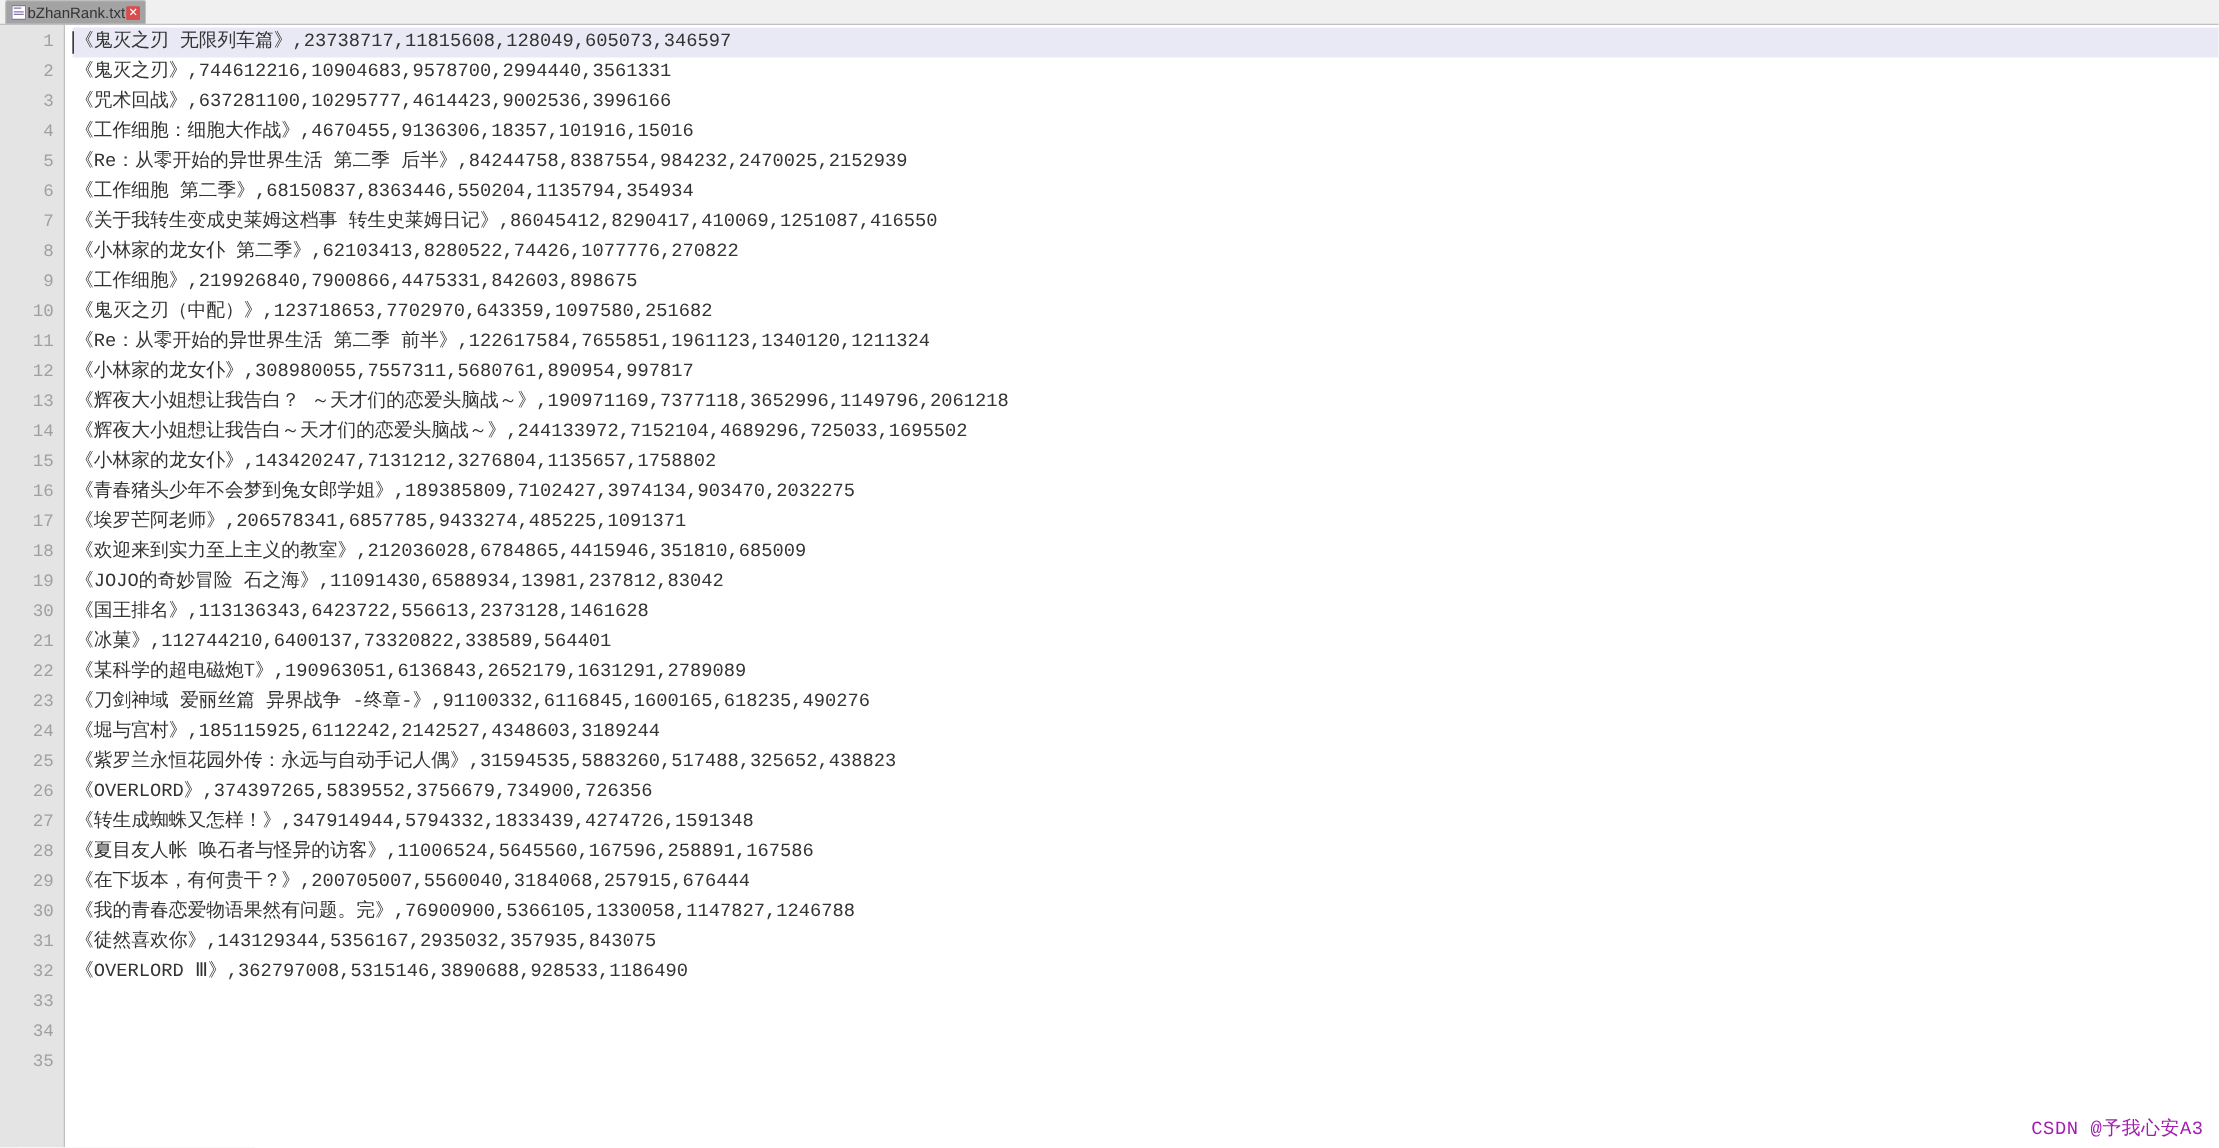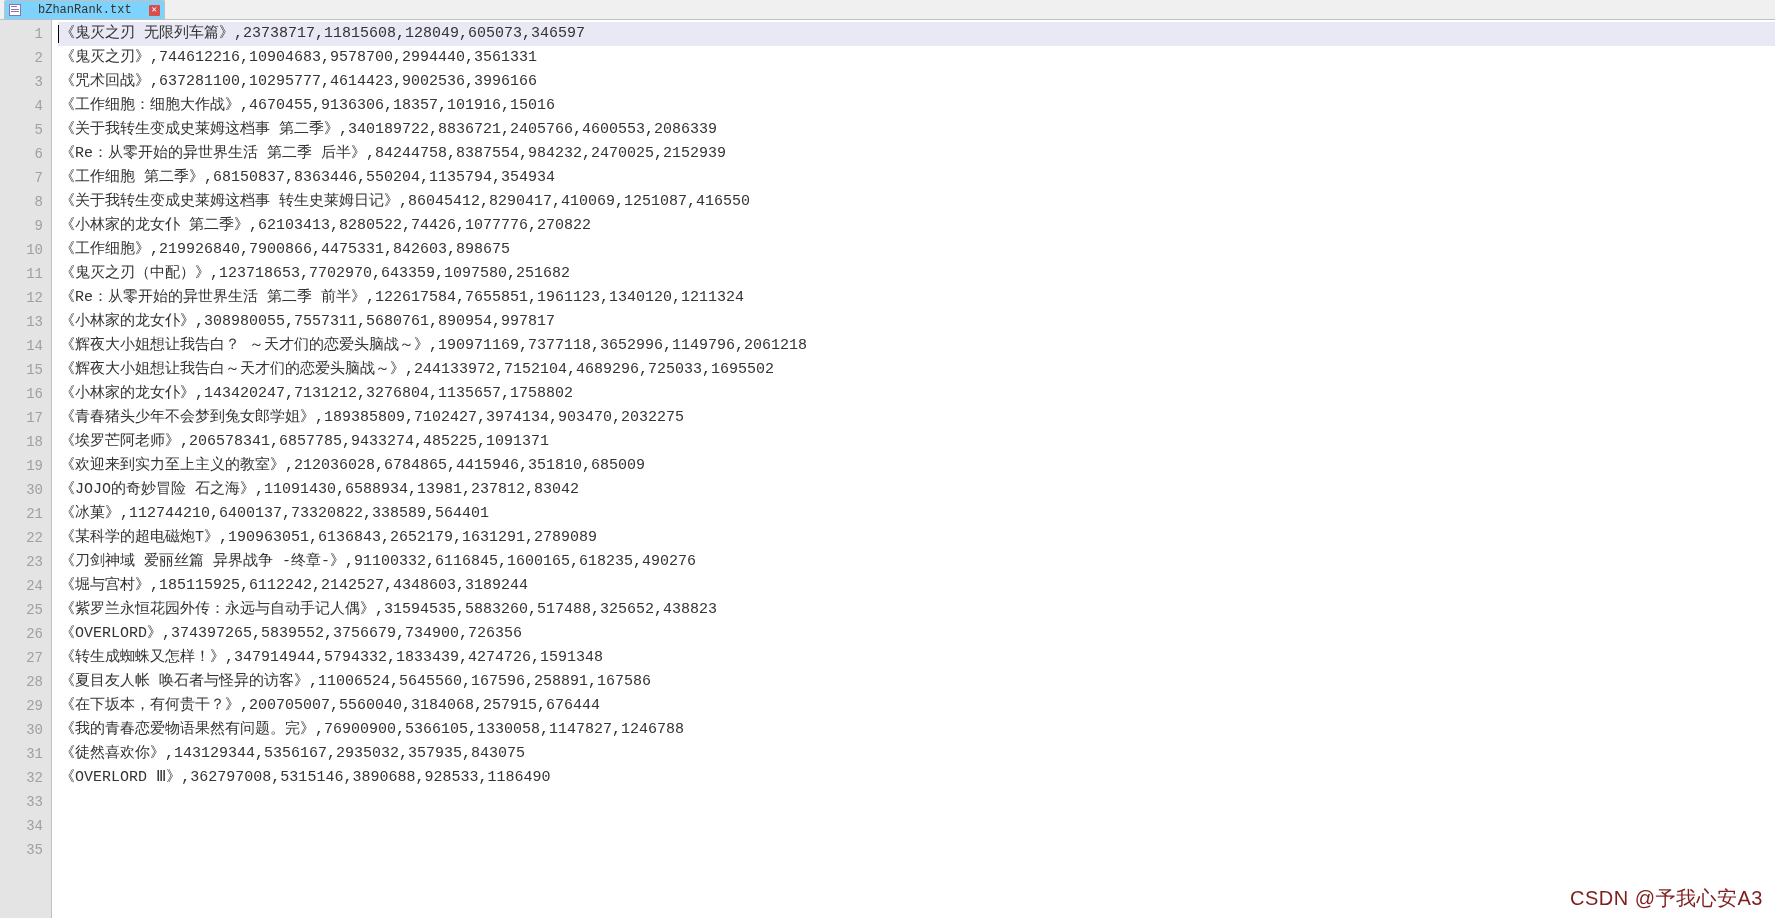--- a/index.html
+++ b/index.html
@@ -15,31 +15,31 @@
     }
     .tab-bar {
       background: #f0f0f0;
       border-bottom: 1px solid #c0c0c0;
       height: 20px;
       display: flex;
       align-items: flex-end;
       padding-left: 4px;
     }
     .tab {
-      background: #7dd3fc;
+      background: #a3a3a3;
       border: 1px solid #c0c0c0;
       border-bottom: none;
       height: 19px;
       padding: 0 4px 0 4px;
       display: flex;
       align-items: center;
       font-size: 12px;
-      font-family: Liberation Mono, monospace;
+      font-family: Liberation Sans, sans-serif;
       color: #333;
-      gap: 17px;
+      gap: 1px;
       border-top-left-radius: 2px;
       border-top-right-radius: 2px;
     }
     .tab-icon {
       width: 12px;
       height: 12px;
       background: #fff;
       border: 1px solid #87a;
       display: inline-block;
       position: relative;
@@ -116,23 +116,23 @@
       left:0;top:3px;bottom:3px;width:1px;
       background:#000;
     }
     .content-text {
       color: #333;
     }
     .watermark {
       position: fixed;
       bottom: 6px;
       right: 12px;
-      color: #7f1d1d;
-      font-size: 20px;
-      font-family: Liberation Sans, sans-serif;
+      color: #a21caf;
+      font-size: 15px;
+      font-family: Liberation Mono, monospace;
       letter-spacing: 0.5px;
     }
   </style>
 </head>
 <body>
 
 <div class="tab-bar">
   <div class="tab">
     <span class="tab-icon"></span>
     <span>bZhanRank.txt</span>
@@ -176,36 +176,36 @@
       <div class="ln">32</div>
       <div class="ln">33</div>
       <div class="ln">34</div>
       <div class="ln">35</div>
     </div>
   <div class="code" id="code">
       <div class="line current"><span class="content-text">《鬼灭之刃 无限列车篇》,23738717,11815608,128049,605073,346597</span></div>
       <div class="line"><span class="content-text">《鬼灭之刃》,744612216,10904683,9578700,2994440,3561331</span></div>
       <div class="line"><span class="content-text">《咒术回战》,637281100,10295777,4614423,9002536,3996166</span></div>
       <div class="line"><span class="content-text">《工作细胞：细胞大作战》,4670455,9136306,18357,101916,15016</span></div>
-      <div class="line"><span class="content-text">《关于我转生变成史莱姆这档事 第二季》,340189722,8836721,2405766,4600553,2086339</span></div>
       <div class="line"><span class="content-text">《Re：从零开始的异世界生活 第二季 后半》,84244758,8387554,984232,2470025,2152939</span></div>
       <div class="line"><span class="content-text">《工作细胞 第二季》,68150837,8363446,550204,1135794,354934</span></div>
       <div class="line"><span class="content-text">《关于我转生变成史莱姆这档事 转生史莱姆日记》,86045412,8290417,410069,1251087,416550</span></div>
       <div class="line"><span class="content-text">《小林家的龙女仆 第二季》,62103413,8280522,74426,1077776,270822</span></div>
       <div class="line"><span class="content-text">《工作细胞》,219926840,7900866,4475331,842603,898675</span></div>
       <div class="line"><span class="content-text">《鬼灭之刃（中配）》,123718653,7702970,643359,1097580,251682</span></div>
       <div class="line"><span class="content-text">《Re：从零开始的异世界生活 第二季 前半》,122617584,7655851,1961123,1340120,1211324</span></div>
       <div class="line"><span class="content-text">《小林家的龙女仆》,308980055,7557311,5680761,890954,997817</span></div>
       <div class="line"><span class="content-text">《辉夜大小姐想让我告白？ ～天才们的恋爱头脑战～》,190971169,7377118,3652996,1149796,2061218</span></div>
       <div class="line"><span class="content-text">《辉夜大小姐想让我告白～天才们的恋爱头脑战～》,244133972,7152104,4689296,725033,1695502</span></div>
       <div class="line"><span class="content-text">《小林家的龙女仆》,143420247,7131212,3276804,1135657,1758802</span></div>
       <div class="line"><span class="content-text">《青春猪头少年不会梦到兔女郎学姐》,189385809,7102427,3974134,903470,2032275</span></div>
       <div class="line"><span class="content-text">《埃罗芒阿老师》,206578341,6857785,9433274,485225,1091371</span></div>
       <div class="line"><span class="content-text">《欢迎来到实力至上主义的教室》,212036028,6784865,4415946,351810,685009</span></div>
       <div class="line"><span class="content-text">《JOJO的奇妙冒险 石之海》,11091430,6588934,13981,237812,83042</span></div>
+      <div class="line"><span class="content-text">《国王排名》,113136343,6423722,556613,2373128,1461628</span></div>
       <div class="line"><span class="content-text">《冰菓》,112744210,6400137,73320822,338589,564401</span></div>
       <div class="line"><span class="content-text">《某科学的超电磁炮T》,190963051,6136843,2652179,1631291,2789089</span></div>
       <div class="line"><span class="content-text">《刀剑神域 爱丽丝篇 异界战争 -终章-》,91100332,6116845,1600165,618235,490276</span></div>
       <div class="line"><span class="content-text">《堀与宫村》,185115925,6112242,2142527,4348603,3189244</span></div>
       <div class="line"><span class="content-text">《紫罗兰永恒花园外传：永远与自动手记人偶》,31594535,5883260,517488,325652,438823</span></div>
       <div class="line"><span class="content-text">《OVERLORD》,374397265,5839552,3756679,734900,726356</span></div>
       <div class="line"><span class="content-text">《转生成蜘蛛又怎样！》,347914944,5794332,1833439,4274726,1591348</span></div>
       <div class="line"><span class="content-text">《夏目友人帐 唤石者与怪异的访客》,11006524,5645560,167596,258891,167586</span></div>
       <div class="line"><span class="content-text">《在下坂本，有何贵干？》,200705007,5560040,3184068,257915,676444</span></div>
       <div class="line"><span class="content-text">《我的青春恋爱物语果然有问题。完》,76900900,5366105,1330058,1147827,1246788</span></div>

